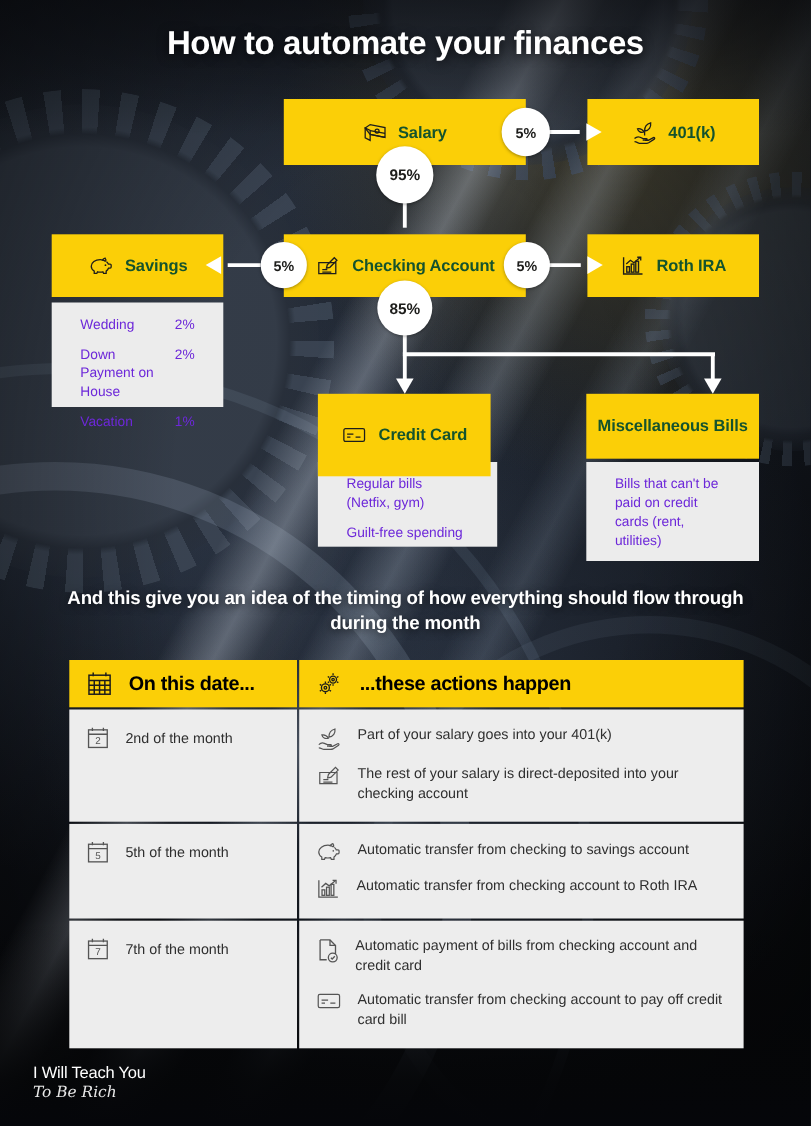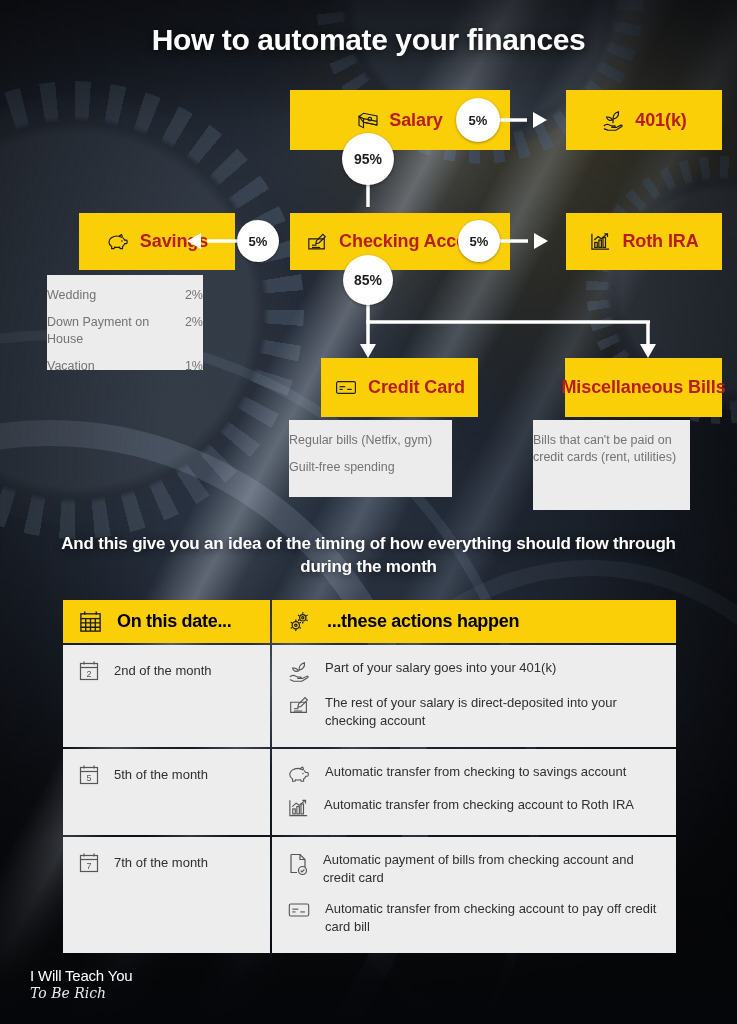--- a/index.html
+++ b/index.html
@@ -62,34 +62,33 @@
     position: absolute; left: 0; right: 0; top: 23px;
     text-align: center; color: #ffffff;
     font-size: 30px; font-weight: 700; letter-spacing: -0.4px;
     text-shadow: 0 2px 10px rgba(0,0,0,0.7);
   }
 
   
   .ybox {
     position: absolute; background: #fbcf07;
     display: flex; align-items: center; justify-content: center;
-    gap: 10px; color: #b91c1c;
-    font-size: 18px; font-weight: 700; letter-spacing: -0.1px;
+    gap: 10px; color: #14532d;
+    font-size: 15px; font-weight: 700; letter-spacing: -0.1px;
     z-index: 6;
-    margin-left: 32px;
   }
   .ybox .lbl { white-space: nowrap; }
   .icon { display: inline-flex; align-items: center; justify-content: center; flex: 0 0 auto; }
   .icon svg { display: block; }
 
   
   .gpanel {
-    position: absolute; background: #ececec; color: #737373;
+    position: absolute; background: #ececec; color: #6d28d9;
     font-size: 12.5px; line-height: 1.35; z-index: 5;
-    padding: 12px 0;
+    padding: 12px 26px;
   }
   .detail-row { display: flex; justify-content: space-between; gap: 10px; margin-bottom: 10px; }
   .detail-row:last-child { margin-bottom: 0; }
   .detail-row .dname { max-width: 120px; }
   .detail-row .dval { font-variant-numeric: tabular-nums; }
   .gpanel p { margin-bottom: 10px; }
   .gpanel p:last-child { margin-bottom: 0; }
 
   
   .pct {
@@ -264,21 +263,21 @@
         <path d="M16 3h3.3v3.2"></path>
       </svg>
     </span>
     <span class="lbl">Roth IRA</span>
   </div>
 
   <div class="pct" style="left:237px;top:220px;width:42px;height:42px;">5%</div>
   <div class="pct" style="left:458px;top:220px;width:42px;height:42px;">5%</div>
   <div class="pct" style="left:343px;top:255px;width:50px;height:50px;font-size:14px;">85%</div>
 
-  <div class="ybox" style="left:289px;top:358px;width:157px;height:59px;">
+  <div class="ybox" style="left:289px;top:358px;width:157px;height:75px;">
     <span class="icon">
       <svg width="24" height="17" viewBox="0 0 26 19" fill="none" stroke="#1d1d1b" stroke-width="1.3">
         <rect x="2.5" y="3" width="21" height="13" rx="1.6"></rect>
         <path d="M5.8 8.6h6.4"></path>
         <path d="M5.8 11.6h3.4"></path>
         <path d="M14.4 11.6h5"></path>
       </svg>
     </span>
     <span class="lbl">Credit Card</span>
   </div>

